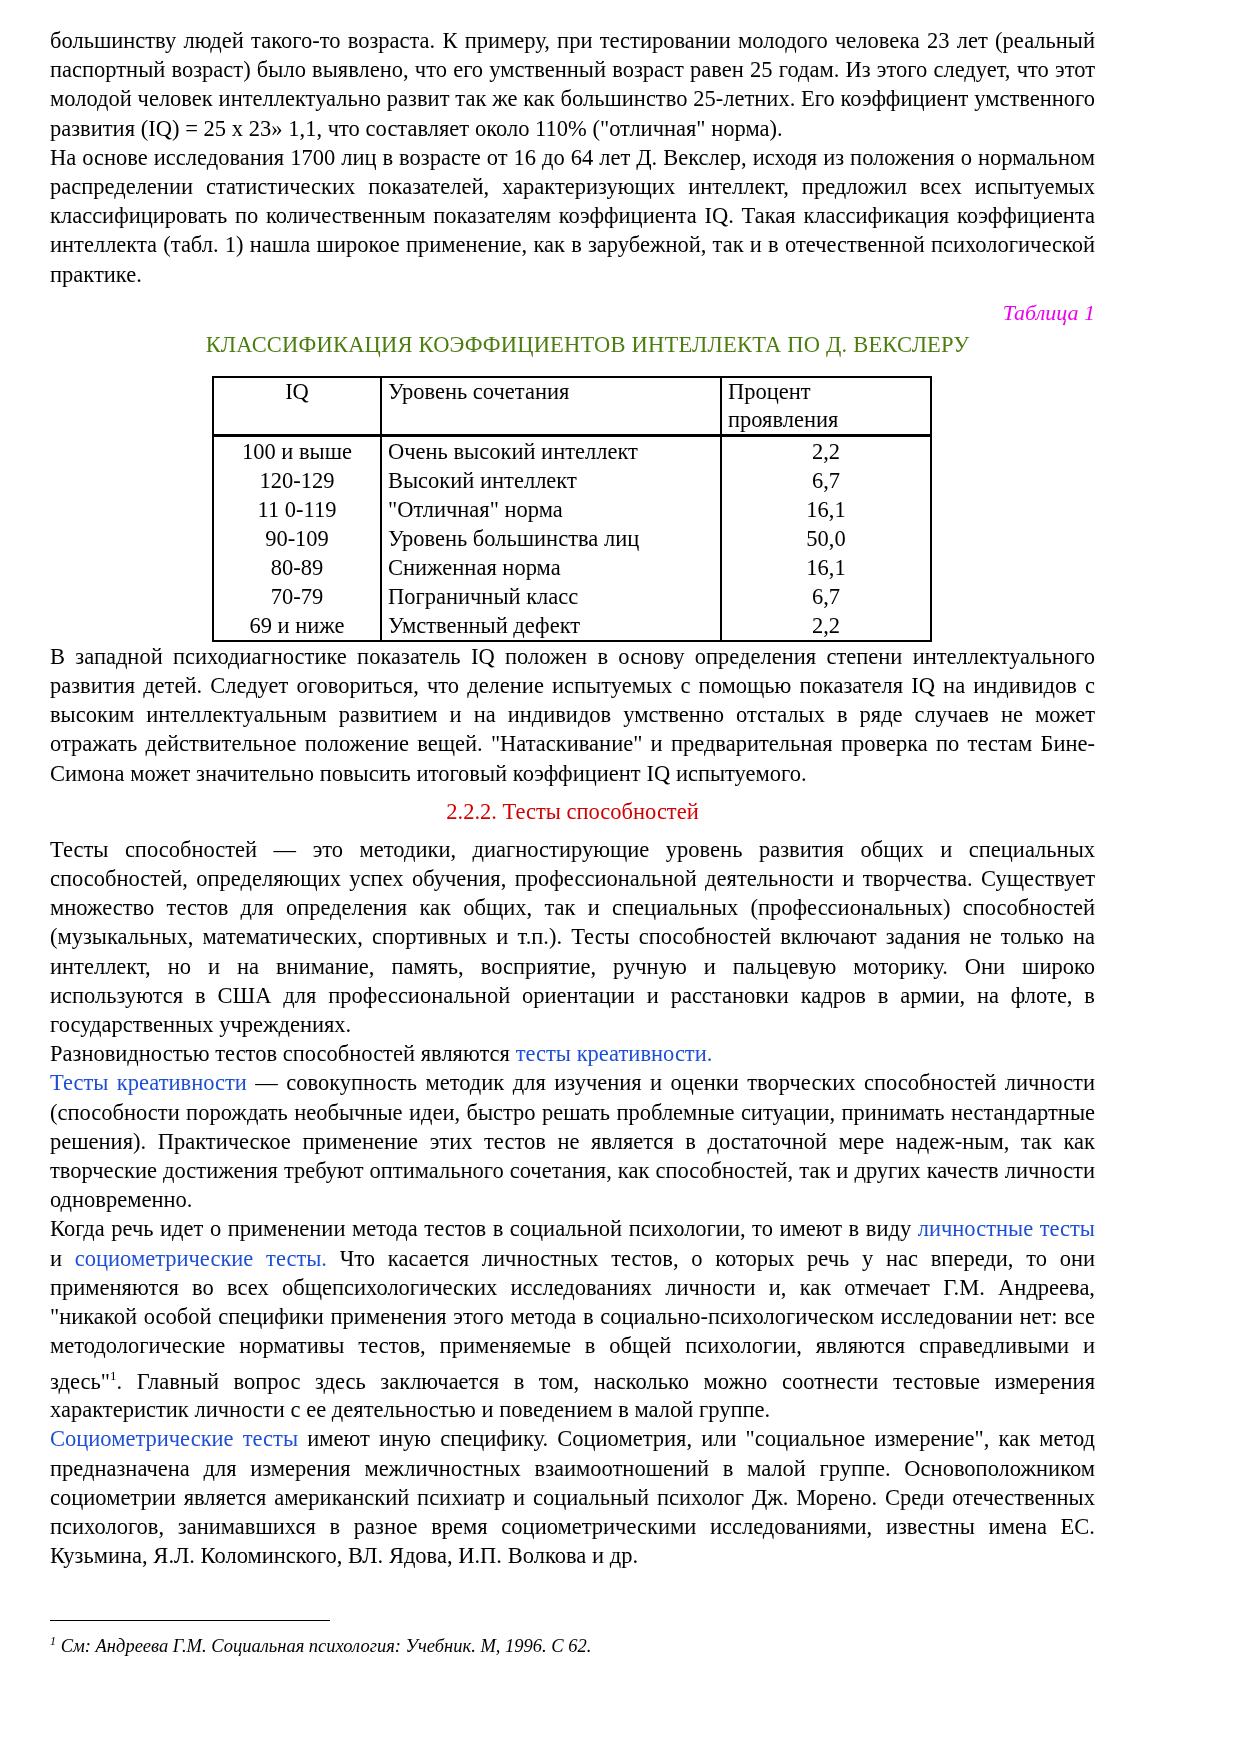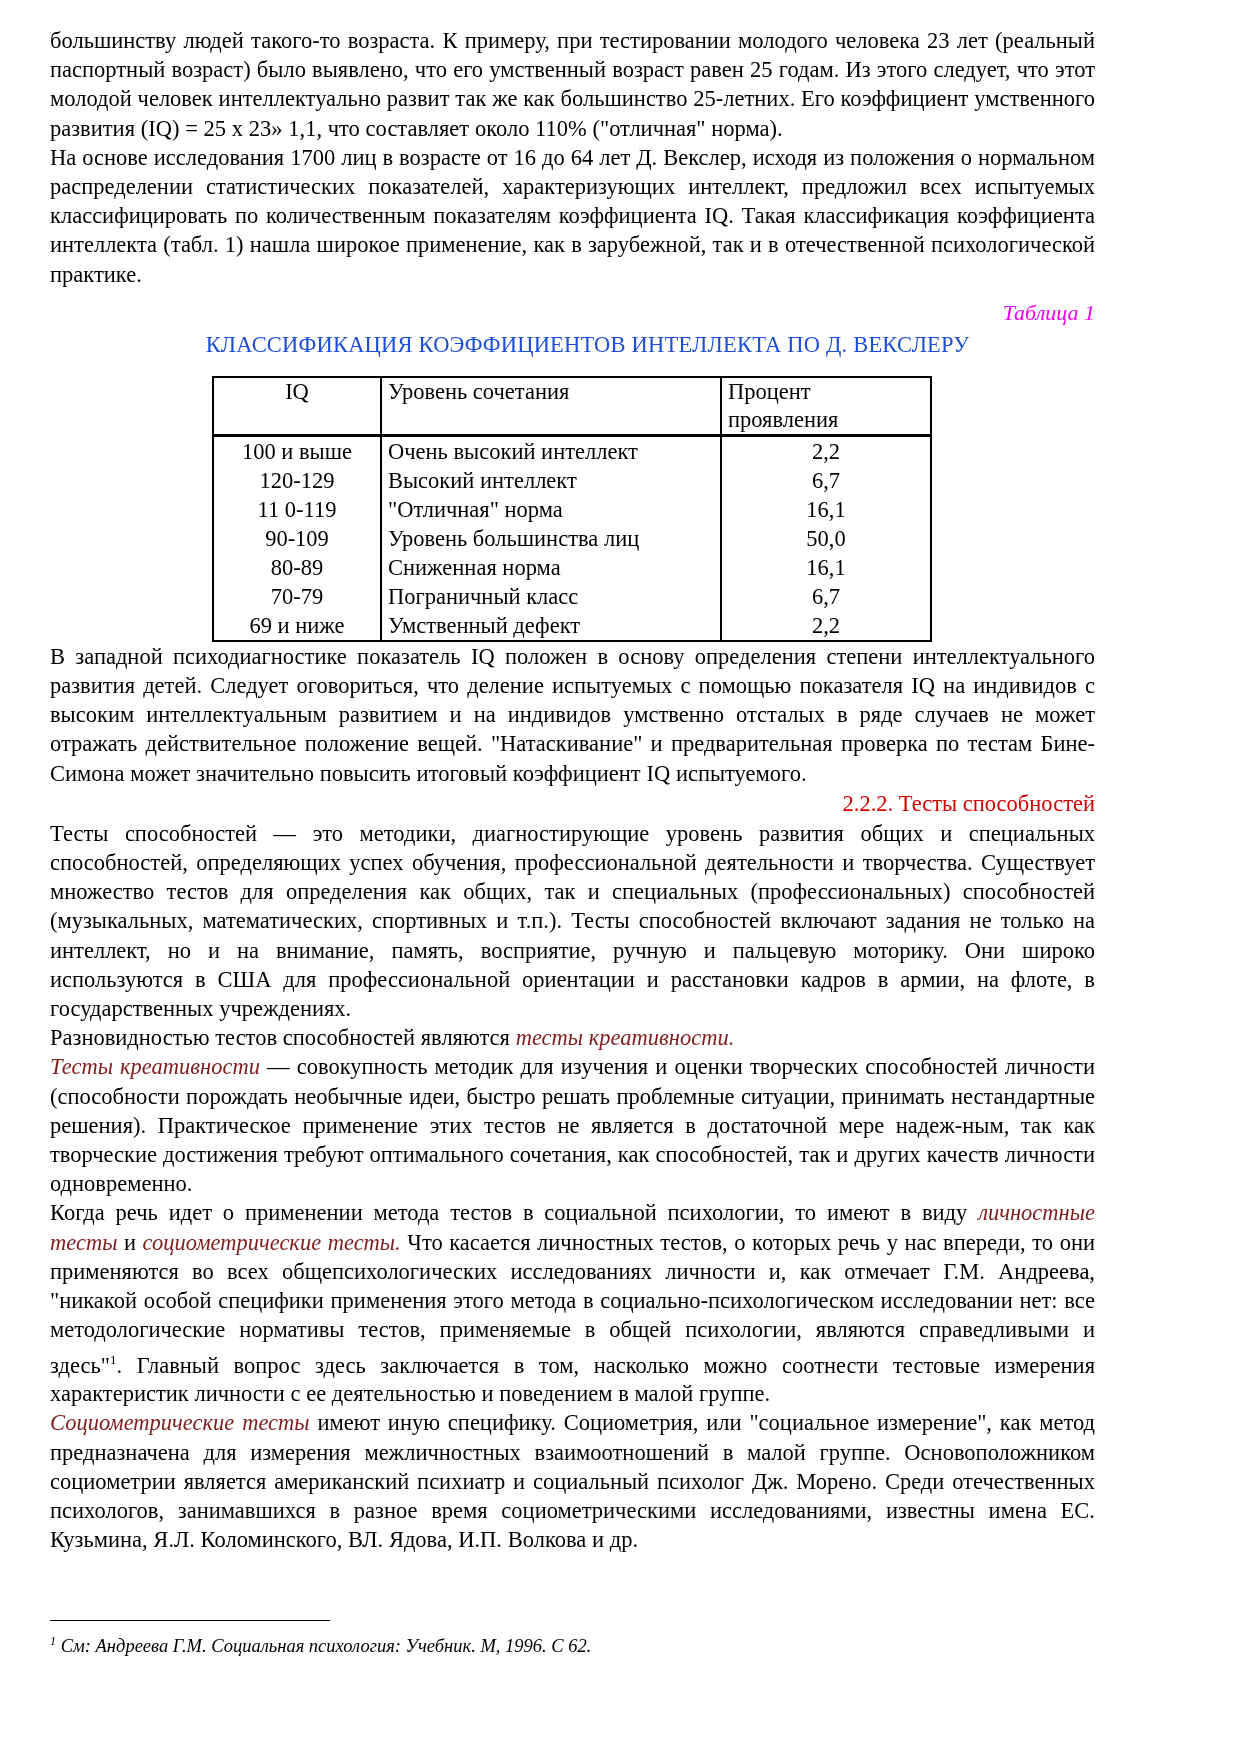--- a/index.html
+++ b/index.html
@@ -43,21 +43,21 @@
     font-weight: normal;
     font-size: 22px;
     line-height: 30px;
     color: #ee00ee;
   }
   .tbl-title {
     margin: 0;
     text-align: center;
     font-size: 22.5px;
     line-height: 34px;
-    color: #1d4ed8;
+    color: #4d7c0f;
     letter-spacing: 0.2px;
     padding-left: 30px;
   }
   table.iq-table {
     border-collapse: collapse;
     margin: 14px 0 0 162px;
     width: 718px;
     table-layout: fixed;
   }
   table.iq-table td {
@@ -87,27 +87,27 @@
     padding-bottom: 0;
   }
   table.iq-table tbody tr.data-row:last-child td {
     border-bottom: 2px solid #000;
   }
   td.c-iq   { text-align: center; }
   td.c-lvl  { text-align: left; }
   td.c-pct  { text-align: center; }
 
   .heading-red {
-    margin: 0;
-    text-align: right;
+    margin: 8px;
+    text-align: center;
     color: #d40000;
     font-size: 22.5px;
     line-height: 31px;
   }
-  .red-italic { color: #7f1d1d; font-style: italic; }
+  .red-italic { color: #1d4ed8; }
   .footnote-area {
     position: absolute;
     left: 50px;
     top: 1620px;
     width: 1045px;
   }
   .fn-rule {
     width: 280px;
     height: 1px;
     background: #000000;

